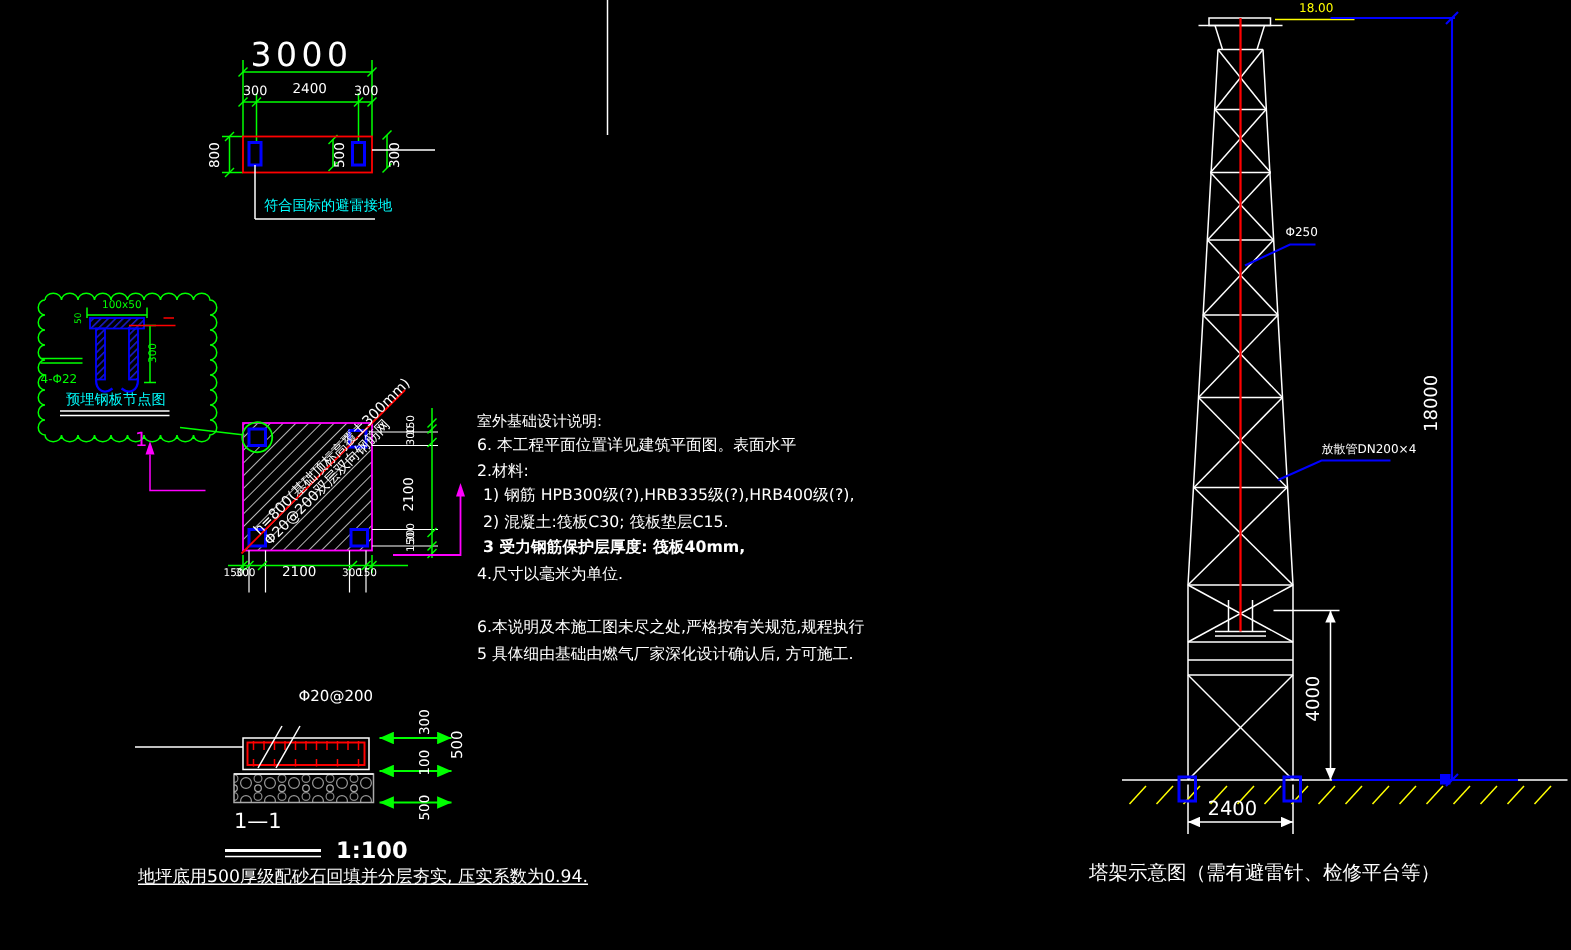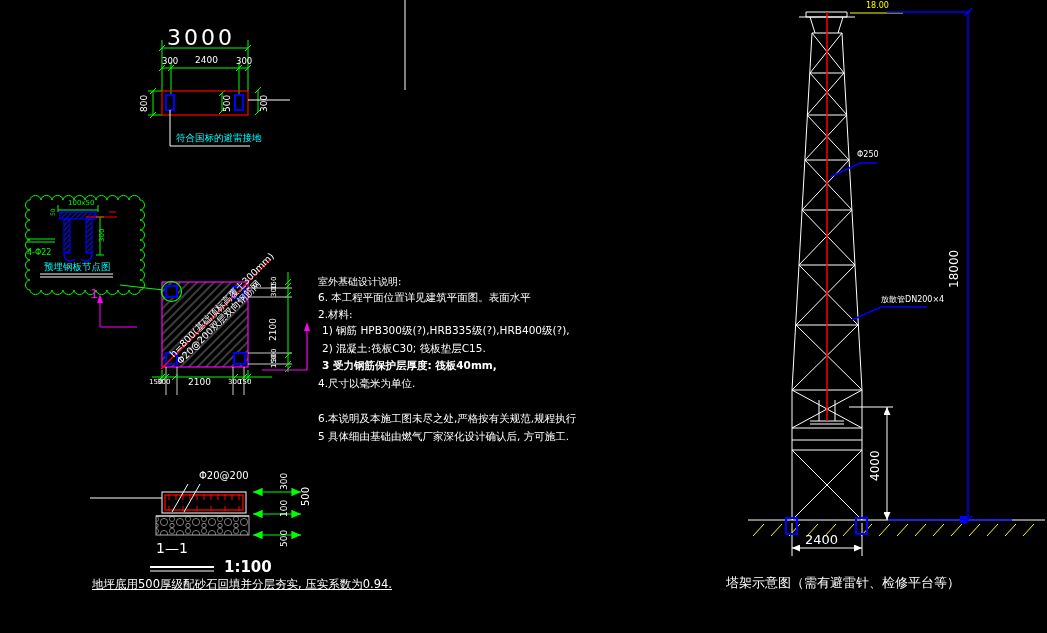--- a/index.html
+++ b/index.html
@@ -298,21 +298,21 @@
     <span class="t" style="left:318px;top:309px;font-size:10.5px;">2.材料:</span>
     <span class="t" style="left:322px;top:325px;font-size:10.5px;">1) 钢筋  HPB300级(?),HRB335级(?),HRB400级(?),</span>
     <span class="t" style="left:322px;top:343px;font-size:10.5px;">2) 混凝土:筏板C30; 筏板垫层C15.</span>
     <span class="t" style="left:322px;top:360px;font-size:10.5px;font-weight:bold;">3 受力钢筋保护层厚度: 筏板40mm,</span>
     <span class="t" style="left:318px;top:378px;font-size:10.5px;text-align:center;">4.尺寸以毫米为单位.</span>
     <span class="t" style="left:318px;top:403px;font-size:10.5px;margin-top:28px;">5 具体细由基础由燃气厂家深化设计确认后, 方可施工.</span>
     <span class="t" style="left:318px;top:413px;font-size:10.5px;">6.本说明及本施工图未尽之处,严格按有关规范,规程执行</span>
   </div>
 
   <div>
-    <span class="t" style="left:199px;top:471px;font-size:10px;text-align:right;">Φ20@200</span>
+    <span class="t" style="left:199px;top:460px;font-size:10px;text-align:right;">Φ20@200</span>
     <span class="t rot" style="left:280px;top:490px;font-size:9px;">300</span>
     <span class="t rot" style="left:280px;top:517px;font-size:9px;">100</span>
     <span class="t rot" style="left:280px;top:547px;font-size:9px;">500</span>
     <span class="t rot" style="left:301px;top:506px;font-size:10px;">500</span>
     <span class="t" style="left:156px;top:541px;font-size:14px;">1—1</span>
     <span class="t" style="left:224px;top:560px;font-size:15px;font-weight:bold;">1:100</span>
     <span class="t" style="left:92px;top:579px;font-size:11.5px;text-decoration:underline;">地坪底用500厚级配砂石回填并分层夯实, 压实系数为0.94.</span>
   </div>
 
   <div>

